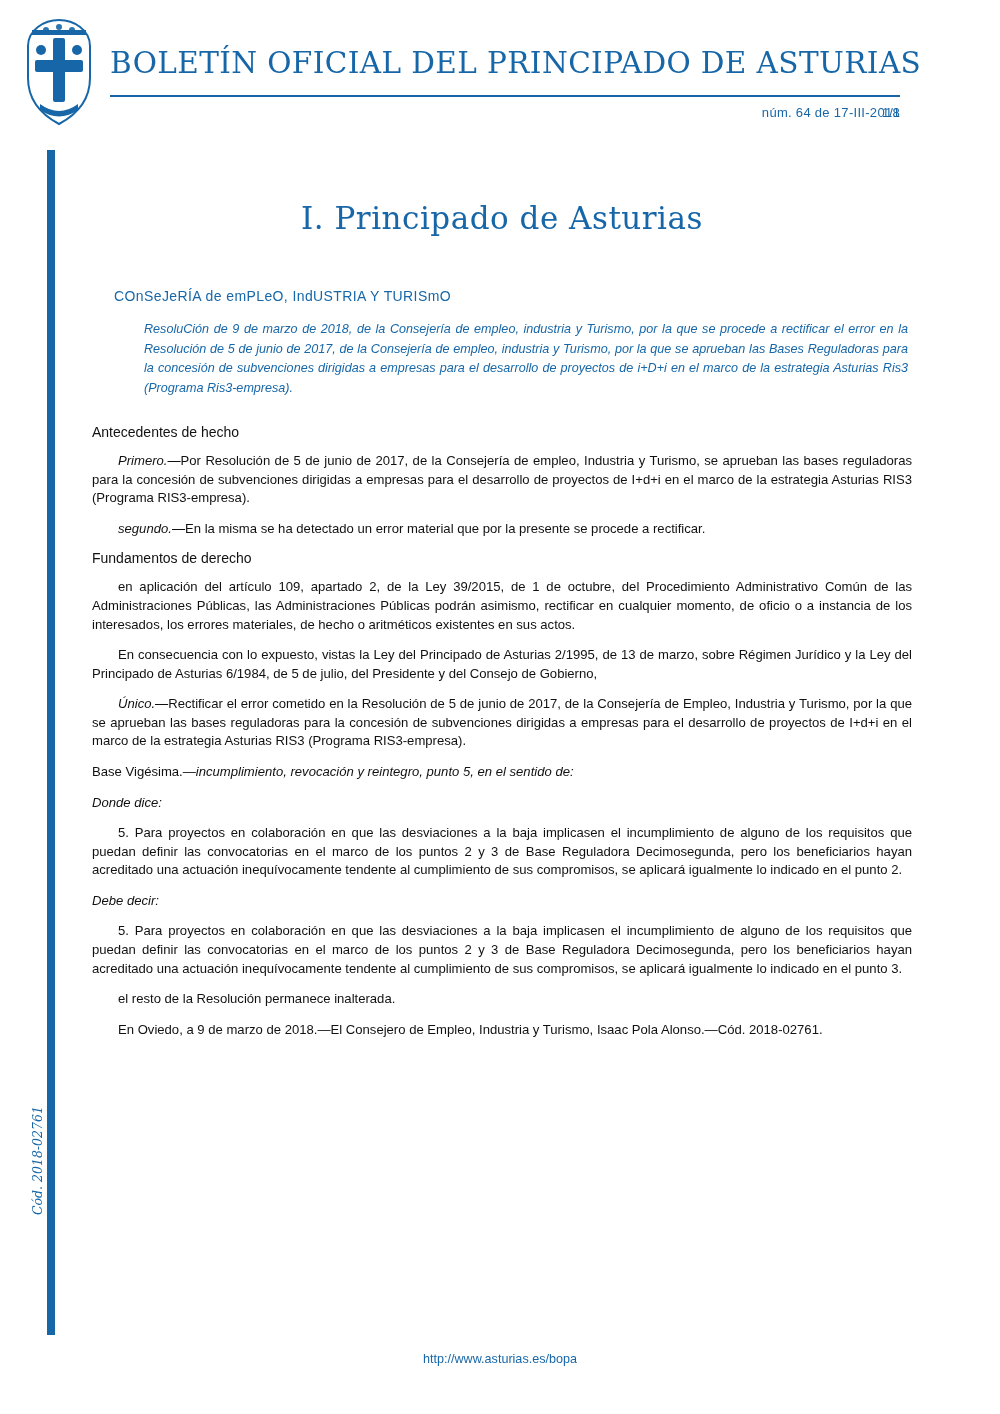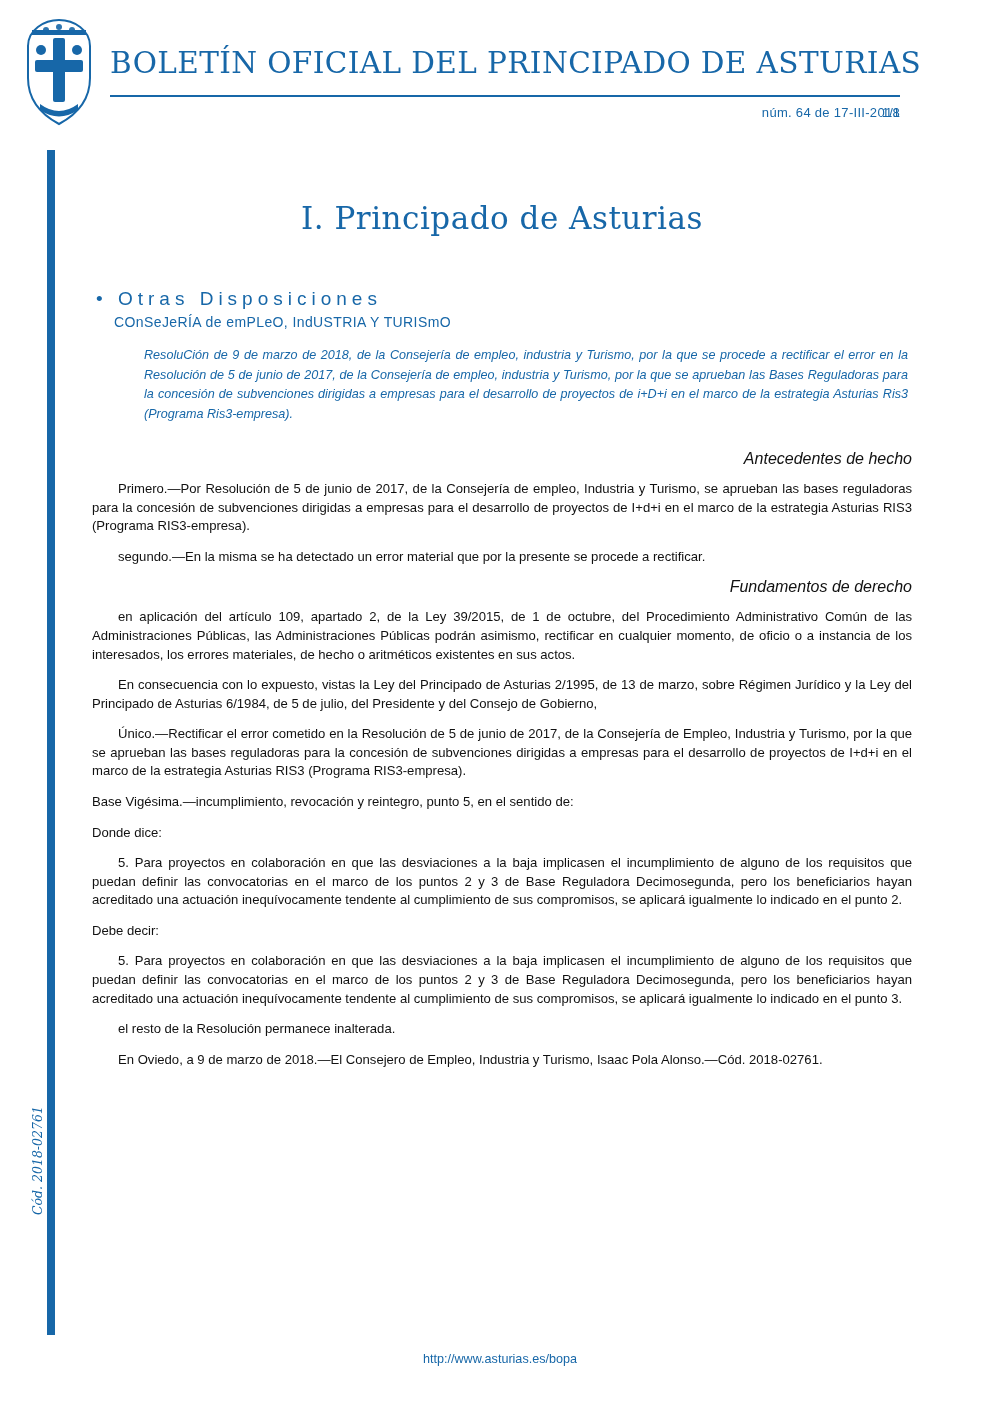--- a/index.html
+++ b/index.html
@@ -129,44 +129,44 @@
     color: #1767a8;
     font-style: italic;
     font-size: 12.6px;
     line-height: 1.55;
     text-align: justify;
     margin-left: 52px;
     margin-right: 4px;
     margin-bottom: 26px;
   }
   .centered-head {
-    text-align: right;
-    font-size: 16px;
+    text-align: left;
+    font-size: 14px;
     margin: 0 0 12px 0;
     color: #111;
-    font-style: italic;
   }
   .resuelvo {
     text-align: center;
     font-size: 13.2px;
     letter-spacing: 2.6px;
     margin: 22px 0 14px 0;
     color: #111;
   }
   p.para {
     font-size: 13.1px;
     line-height: 1.42;
     text-align: justify;
     margin: 0 0 12px 0;
     color: #111;
   }
   p.indent {
     text-indent: 26px;
   }
   .it {
+    font-style: italic;
   }
   .gap-top {
     margin-top: 20px;
   }
   .small-indent {
     margin-left: 26px;
   }
   .footer-link {
     position: absolute;
     left: 0;
@@ -207,23 +207,20 @@
   <div class="page-num">1/1</div>
 </div>
 
 <div class="left-bar"></div>
 <div class="side-code">Cód. 2018-02761</div>
 
 <div class="content">
 
   <div class="doc-title">I. Principado de Asturias</div>
 
-  <div class="section-head">
-    <span>•  Otras Disposiciones</span>
-  </div>
 
   <div class="org-head">COnSeJeRÍA de emPLeO, IndUSTRIA Y TURISmO</div>
 
   <div class="summary">ResoluCión de 9 de marzo de 2018, de la Consejería de empleo, industria y Turismo, por la que se procede a rectificar el error en la Resolución de 5 de junio de 2017, de la Consejería de empleo, industria y Turismo, por la que se aprueban las Bases Reguladoras para la concesión de subvenciones dirigidas a empresas para el desarrollo de proyectos de i+D+i en el marco de la estrategia Asturias Ris3 (Programa Ris3-empresa).</div>
 
   <div class="centered-head">Antecedentes de hecho</div>
 
   <p class="para indent">
     <span class="it">Primero.—</span><span>Por Resolución de 5 de junio de 2017, de la Consejería de empleo, Industria y Turismo, se aprueban las bases reguladoras para la concesión de subvenciones dirigidas a empresas para el desarrollo de proyectos de I+d+i en el marco de la estrategia Asturias RIS3 (Programa RIS3-empresa).</span>
   </p>

